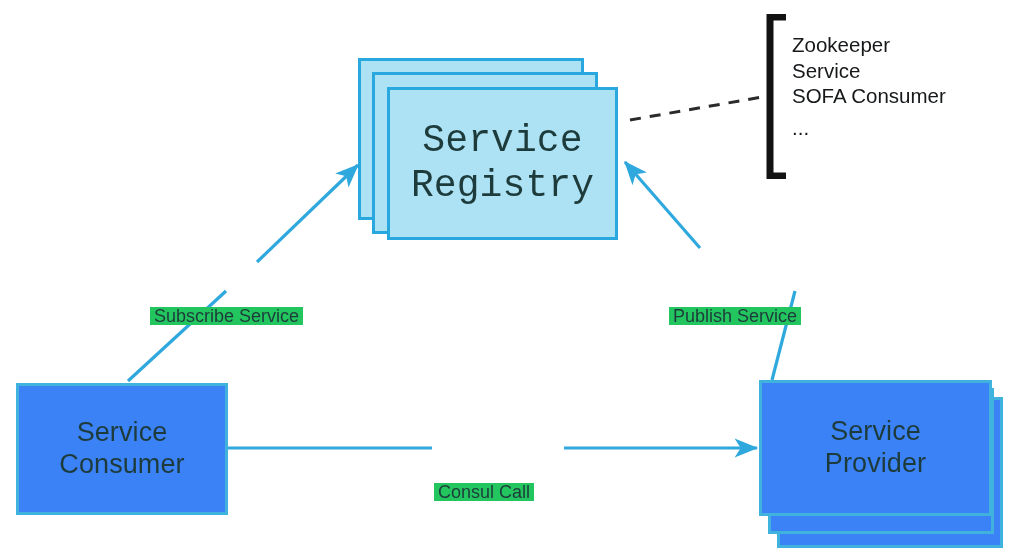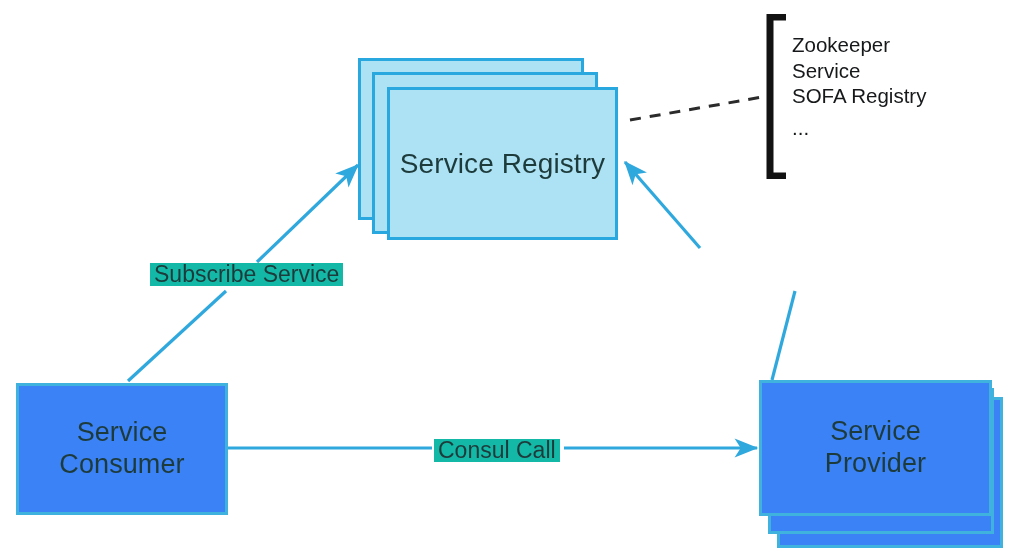--- a/index.html
+++ b/index.html
@@ -44,40 +44,41 @@
   .node-yellow {
     background: #3b82f6;
     border: 3px solid #3fb3dd;
   }
   .node-label {
     color: #1e3b3c;
     font-size: 27px;
     letter-spacing: .1px;
     white-space: pre-line;
   }
-  .registry-front .node-label { font-size: 28px; }
+  .registry-front .node-label { font-size: 38px; font-family: Liberation Mono, monospace; }
   
   #registry-back1 { left: 358px; top: 58px; width: 226px; height: 162px; }
   #registry-back2 { left: 372px; top: 72px; width: 226px; height: 162px; }
   #registry-front { left: 387px; top: 87px; width: 231px; height: 153px; }
 
   #provider-back2 { left: 777px; top: 397px; width: 226px; height: 151px; }
   #provider-back1 { left: 768px; top: 388px; width: 226px; height: 146px; }
   #provider-front { left: 759px; top: 380px; width: 233px; height: 136px; }
 
   #consumer-box { left: 16px; top: 383px; width: 212px; height: 132px; }
 
   .edge-label {
     position: absolute;
     color: #1e3b3c;
-    font-size: 23px;
+    font-size: 18px;
     white-space: nowrap;
-    background: #14b8a6;
+    background: #22c55e;
     padding: 0 4px;
     line-height: 1;
+    margin-top: 44px;
   }
   #label-subscribe { left: 150px; top: 263px; }
   #label-publish   { left: 669px; top: 263px; }
   #label-remote    { left: 434px; top: 439px; }
 
   .list-panel {
     position: absolute;
     left: 774px;
     top: 16px;
     width: 200px;
@@ -136,27 +137,28 @@
     <span class="node-label">Service
 Provider</span>
   </div>
 
   <div class="node node-yellow" id="consumer-box">
     <span class="node-label">Service
 Consumer</span>
   </div>
 
   <div class="edge-label" id="label-subscribe">Subscribe Service</div>
+  <div class="edge-label" id="label-publish">Publish Service</div>
   <div class="edge-label" id="label-remote">Consul Call</div>
 
   <div class="list-panel">
     <svg width="24" height="165" style="position:absolute;left:-8px;top:-2px;" viewBox="0 0 24 165">
       <path d="M20,3 L4,3 L4,162 L20,162" fill="none" stroke="#121212" stroke-width="7"></path>
     </svg>
     <div class="list-items" style="left:18px;top:16px;">
       <div>Zookeeper</div>
       <div>Service</div>
-      <div>SOFA Registry</div>
+      <div>SOFA Consumer</div>
       <div class="ellipsis">...</div>
     </div>
   </div>
 
 </div>
 
 </body></html>

